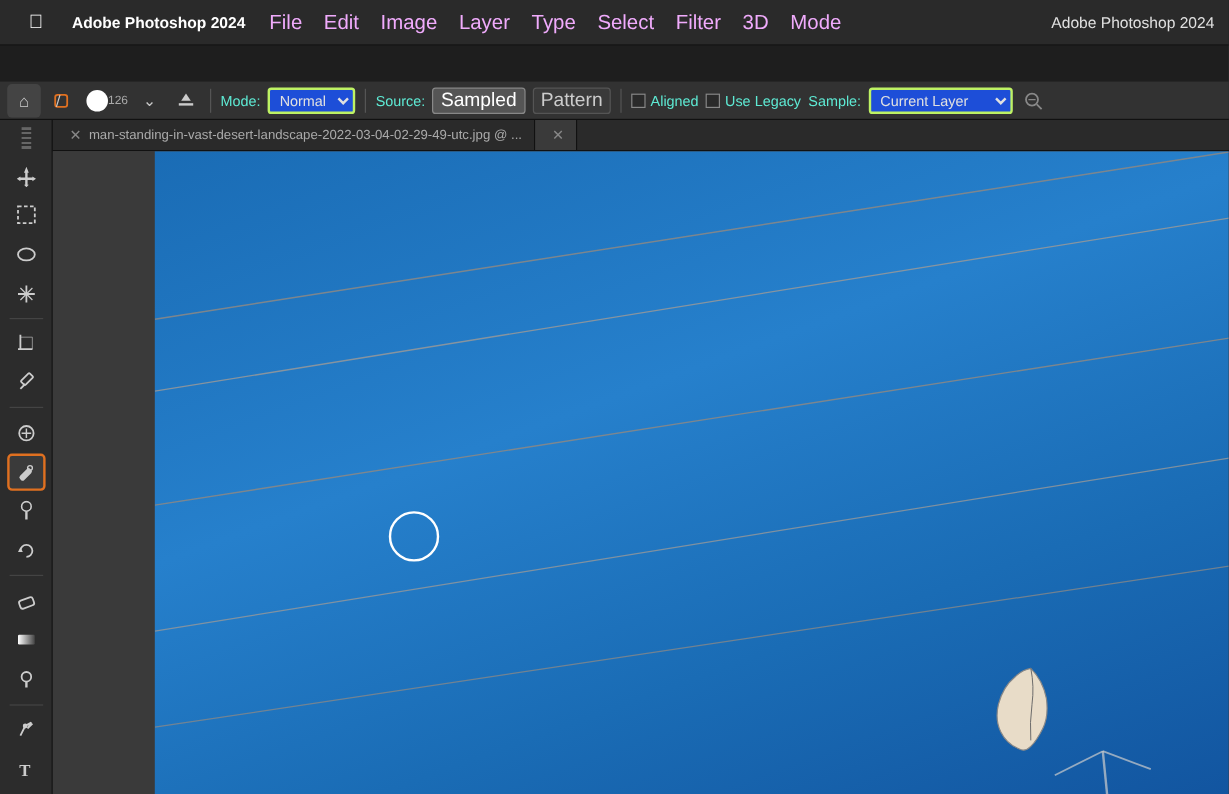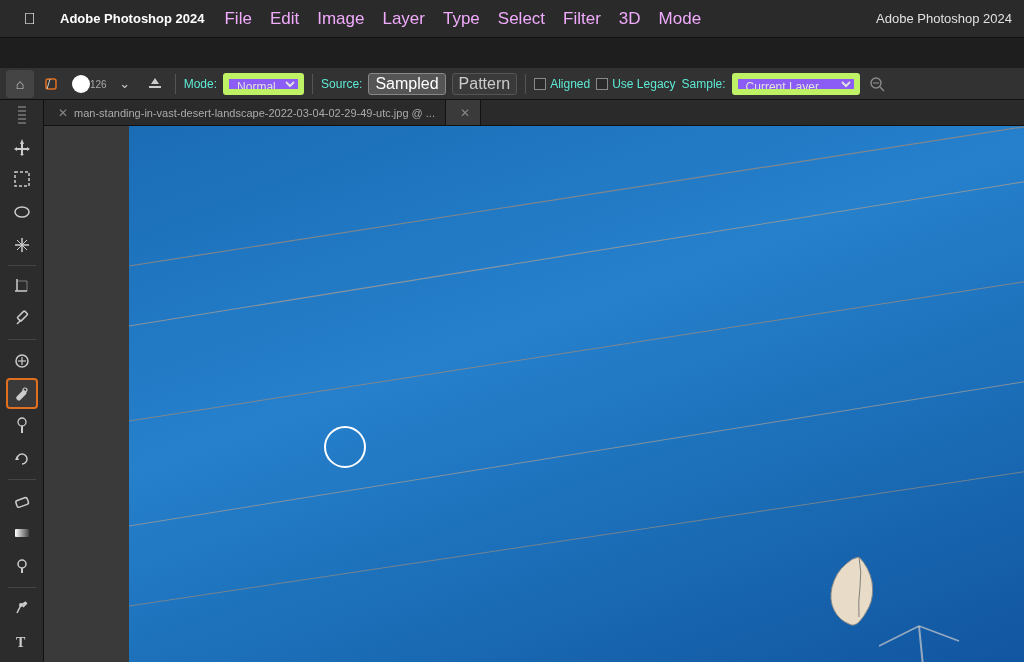--- a/index.html
+++ b/index.html
@@ -52,21 +52,21 @@
       font-size: 10px; color: #aaa; text-align: center; margin-top: 1px;
     }
     .opt-icon-btn {
       width: 24px; height: 24px; display: flex; align-items: center; justify-content: center;
       color: #ccc; font-size: 13px; cursor: pointer;
     }
     .opt-label {
       font-size: 12px; color: #5eead4;
     }
     .opt-select {
-      height: 22px; background: #8b5cf6; border: 6px solid #bef264; color: #e0e0e0;
+      height: 22px; background: #1d4ed8; border: 2px solid #bef264; color: #e0e0e0;
       font-size: 12px; border-radius: 3px; padding: 0 4px; cursor: pointer;
     }
     .opt-checkbox-group {
       display: flex; align-items: center; gap: 4px;
     }
     .opt-checkbox {
       width: 12px; height: 12px; border: 1px solid #888; background: #2a2a2a;
       cursor: pointer;
     }
     .separator {

